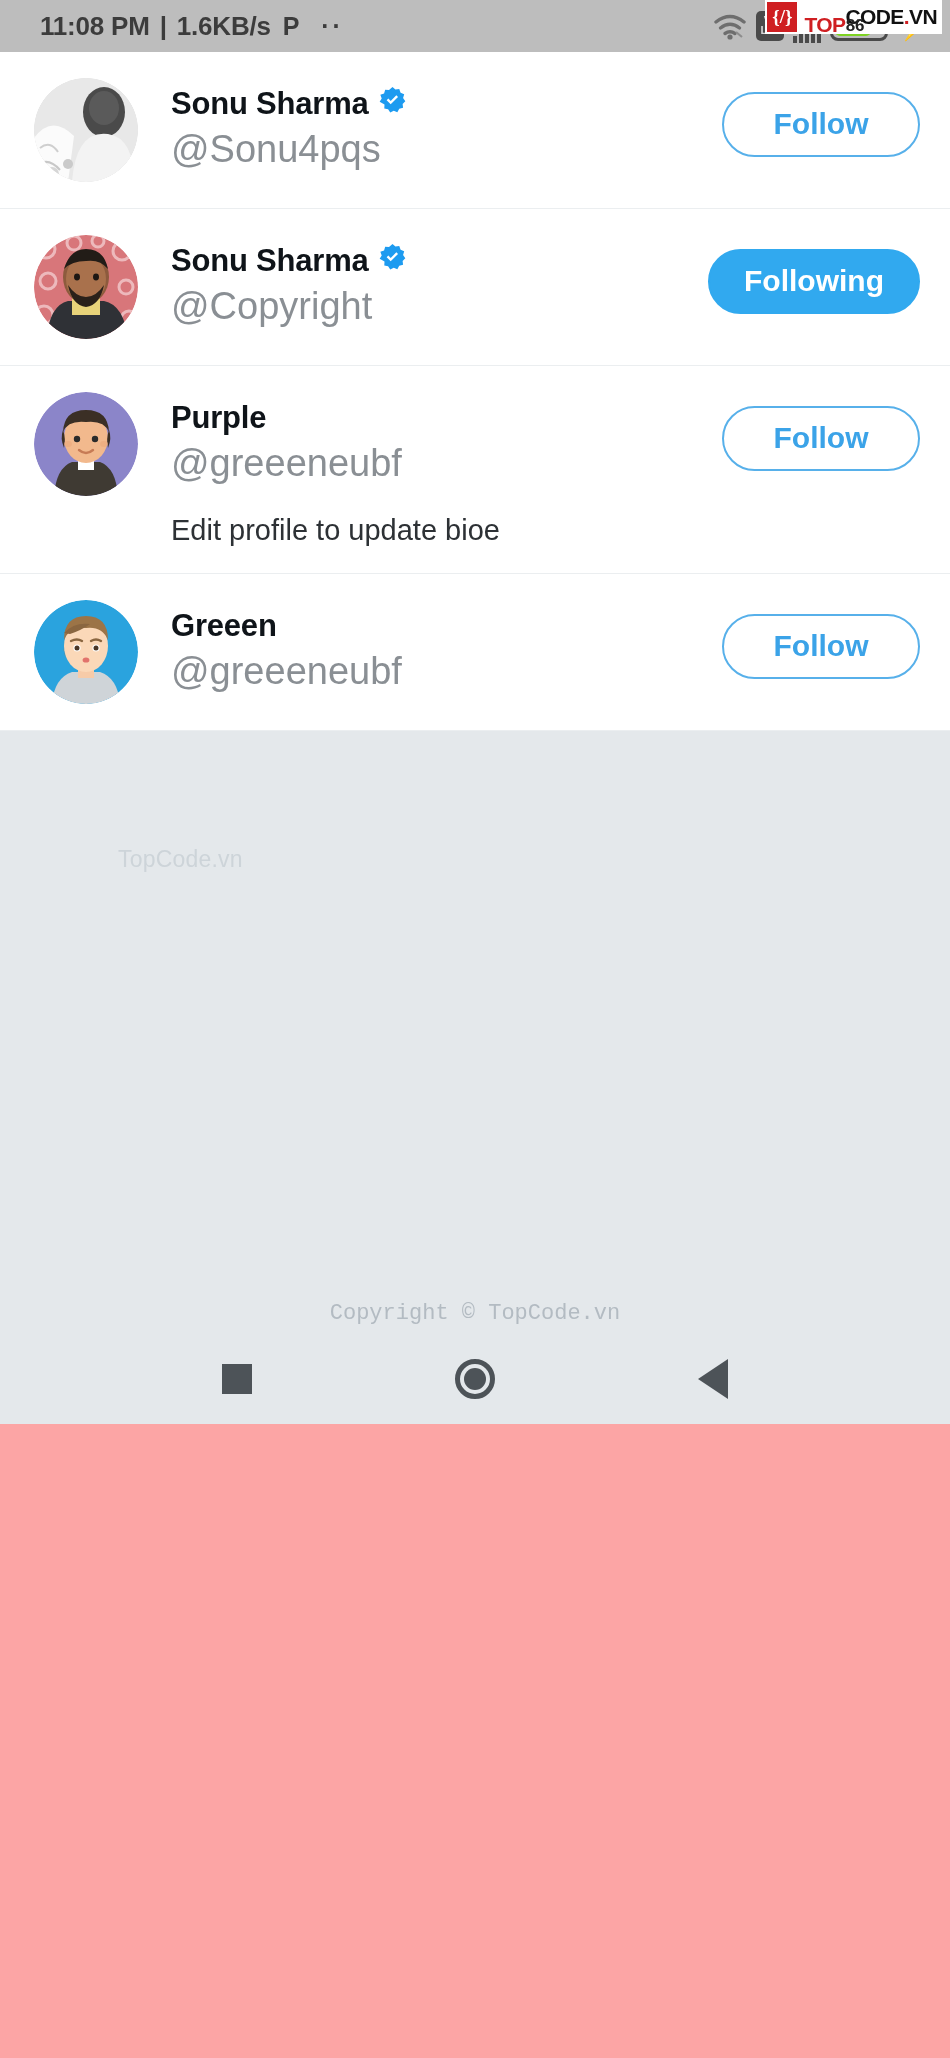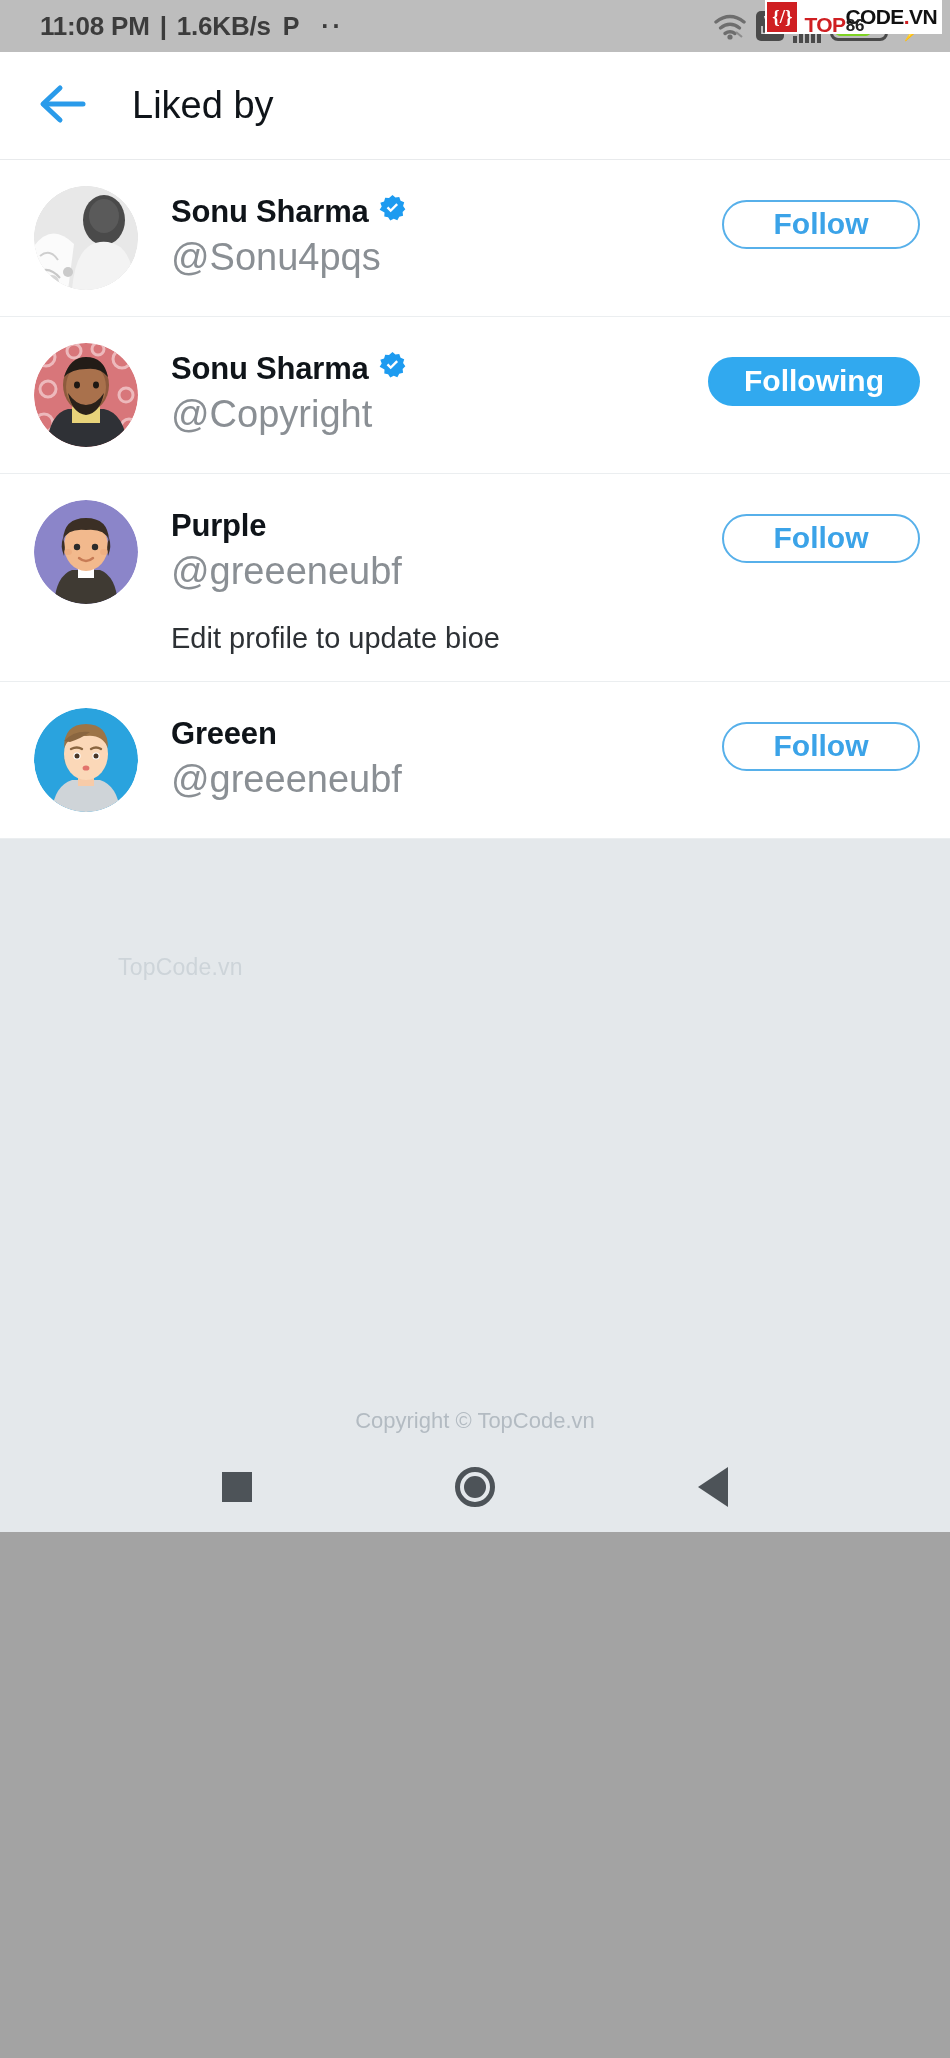--- a/index.html
+++ b/index.html
@@ -7,21 +7,21 @@
     width: 950px;
     height: 2058px;
     background: #e4e8eb;
     font-family: "Liberation Sans", sans-serif;
     overflow: hidden;
   }
   #app {
     position: relative;
     width: 950px;
     height: 2058px;
-    background: #a3a3a3;
+    background: #fca5a5;
   }
 
   
   .statusbar {
     position: relative;
     height: 52px;
     background: #bdbdbd;
     display: flex;
     align-items: center;
     justify-content: space-between;
@@ -174,21 +174,21 @@
     white-space: nowrap;
   }
   .follow-wrap {
     flex: 0 0 auto;
     padding-top: 14px;
   }
   .btn {
     font-size: 30px;
     font-weight: 700;
     border-radius: 40px;
-    padding: 5px 34px;
+    padding: 13px 34px;
     cursor: pointer;
     white-space: nowrap;
     line-height: 1.15;
     text-align: center;
     min-width: 198px;
   }
   .btn-follow {
     color: #3ba3e8;
     background: #ffffff;
     border: 2px solid #57b0ea;
@@ -219,20 +219,21 @@
     color: #cdd4d9;
     letter-spacing: 0.2px;
   }
   .copyright {
     position: absolute;
     left: 0; right: 0;
     bottom: 8px;
     text-align: center;
     font-size: 22px;
     color: #b3bbc2;
+    font-family: Liberation Mono, monospace;
   }
 
   
   .navbar {
     height: 90px;
     background: #e4e8eb;
     display: flex;
     align-items: center;
     justify-content: space-around;
     padding: 0 120px;
@@ -313,33 +314,20 @@
       <span class="wm-badge">{/}</span>
       <span class="wm-text">
         <span class="wm-top">TOP</span>
           <span class="wm-code">CODE</span>
           <span class="wm-dot">.</span>
           <span class="wm-vn">VN</span>
       </span>
     </div>
   </div>
 
-  <div class="appbar">
-    <div class="back-btn">
-      <span>
-        <svg width="52" height="44" viewBox="0 0 52 44">
-          <g fill="none" stroke="#2a9bea" stroke-width="5" stroke-linecap="round" stroke-linejoin="round">
-            <line x1="46" y1="22" x2="7" y2="22"></line>
-            <polyline points="23,6 6,22 23,38"></polyline>
-          </g>
-        </svg>
-      </span>
-    </div>
-    <div class="appbar-title">Liked by</div>
-  </div>
 
   <div class="list">
 
     <div class="user-row">
       <div class="user-main">
         <div class="avatar">
           <svg width="104" height="104" viewBox="0 0 104 104">
             <defs>
                 <clipPath id="c1">
                   <circle cx="52" cy="52" r="52"></circle>

